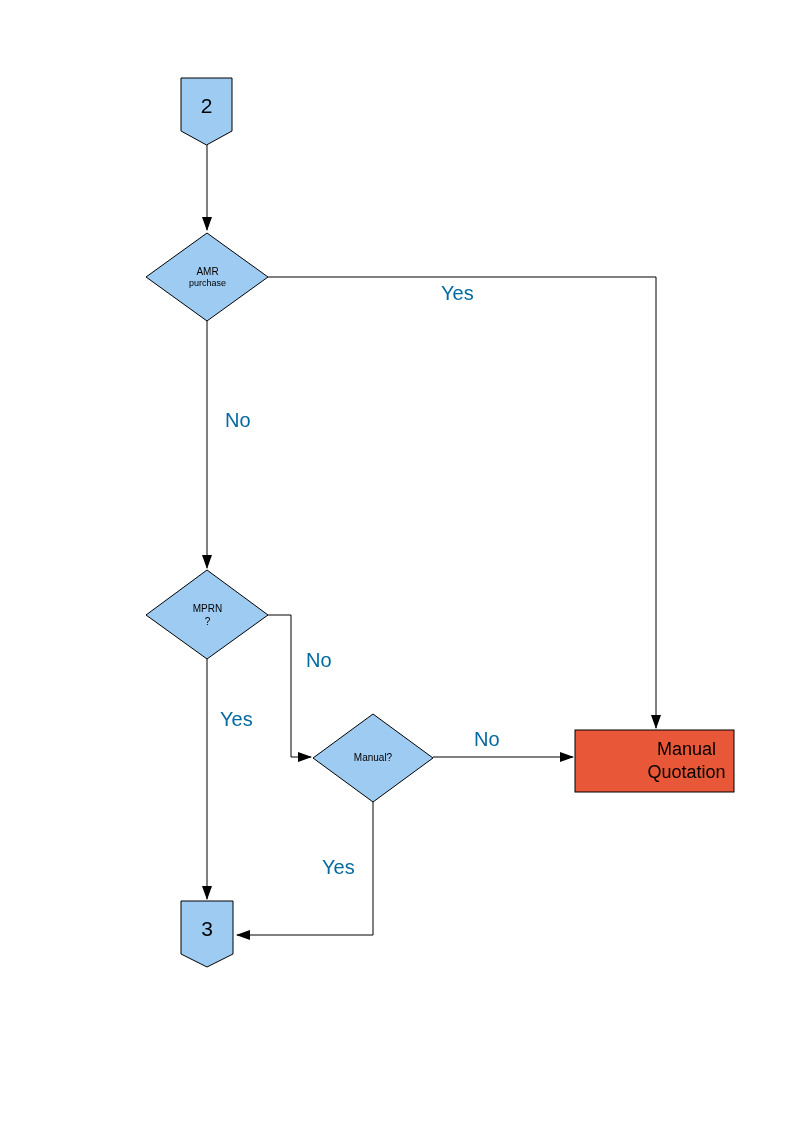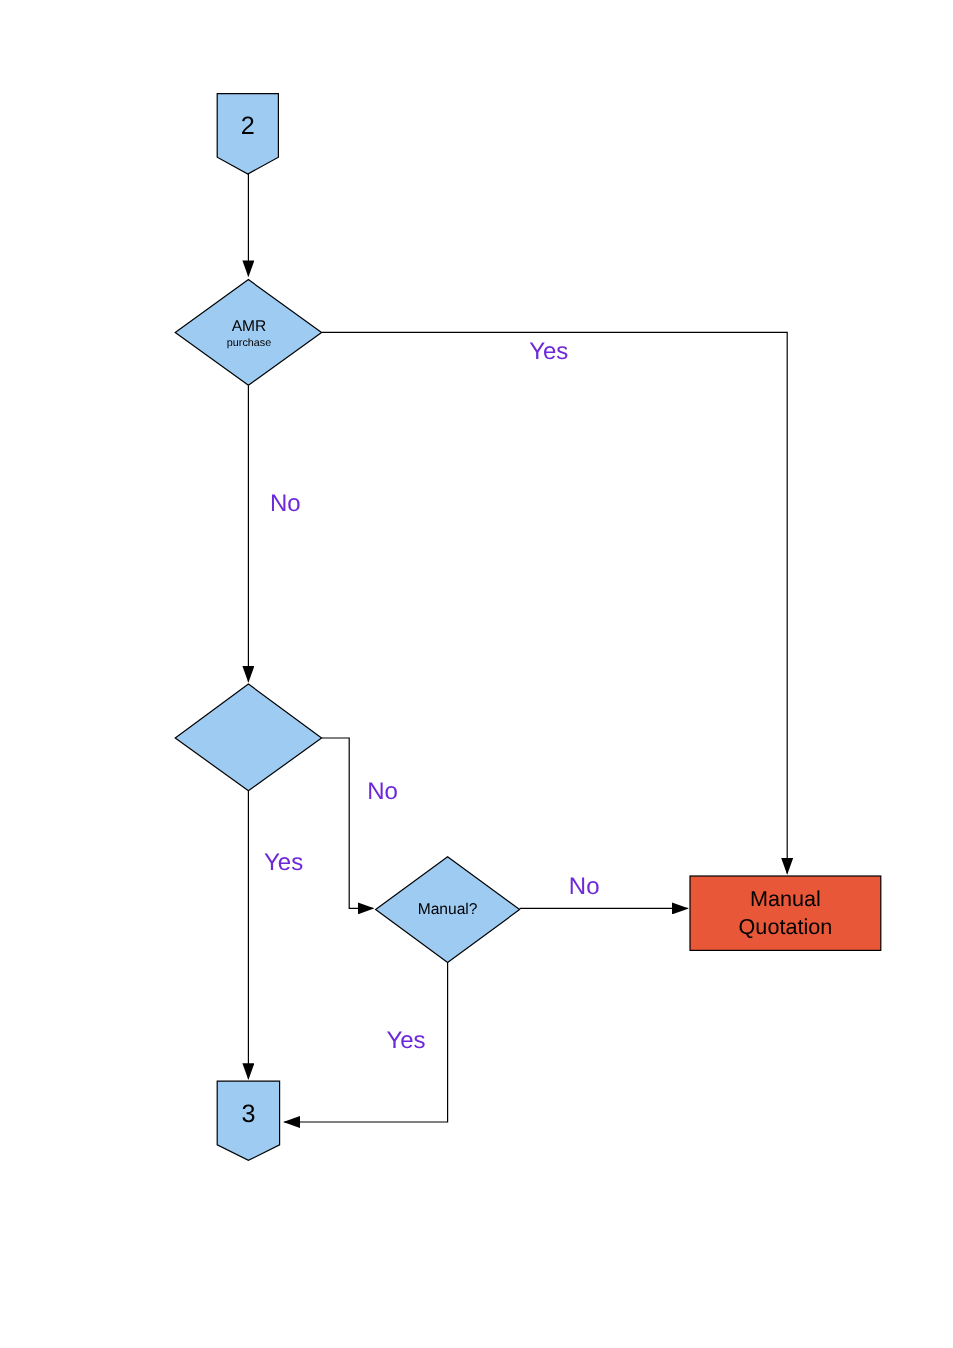--- a/index.html
+++ b/index.html
@@ -37,37 +37,37 @@
     justify-content: center;
     text-align: center;
     color: #000000;
     pointer-events: none;
   }
   .connector-digit {
     font-size: 21px;
     line-height: 1;
   }
   .decision-text-main {
-    font-size: 13px;
+    font-size: 10px;
     line-height: 1.25;
   }
   .decision-text-sub {
     font-size: 9px;
     line-height: 1.2;
     text-align: right;
   }
   .process-text {
     font-size: 18px;
     line-height: 1.3;
   }
   .edge-label {
     position: absolute;
     font-size: 20px;
     line-height: 1;
-    color: #6d28d9;
+    color: #0369a1;
     white-space: nowrap;
   }
 </style>
 </head>
 <body>
 
 <div class="page">
 
   <svg class="diagram-svg" viewBox="0 0 794 1123">
     <defs>
@@ -103,24 +103,28 @@
     <polygon class="shape" points="181,901 233,901 233,954 207,967 181,954" stroke="#000000" fill="#9ECBF2"></polygon>
   </svg>
 
   <div class="node-label connector-digit" style="left:181px; top:78px; width:51px; height:54px;">2</div>
 
   <div class="node-label" style="left:147px; top:255px; width:121px; height:45px;">
     <span class="decision-text-main">AMR</span>
     <span class="decision-text-sub">purchase</span>
   </div>
 
+  <div class="node-label" style="left:147px; top:593px; width:121px; height:45px;">
+    <span class="decision-text-main">MPRN</span>
+    <span class="decision-text-main">?</span>
+  </div>
 
   <div class="node-label decision-text-main" style="left:313px; top:746px; width:120px; height:24px;">Manual?</div>
 
-  <div class="node-label process-text" style="left:575px; top:730px; width:159px; height:62px;">
+  <div class="node-label process-text" style="left:575px; top:730px; width:159px; height:62px;padding-left:32px;">
     <span style="width:110px;">Manual Quotation</span>
   </div>
 
   <div class="node-label connector-digit" style="left:181px; top:901px; width:52px; height:54px;">3</div>
 
   <div class="edge-label" style="left:441px; top:283px;">Yes</div>
 
   <div class="edge-label" style="left:225px; top:410px;">No</div>
 
   <div class="edge-label" style="left:306px; top:650px;">No</div>

